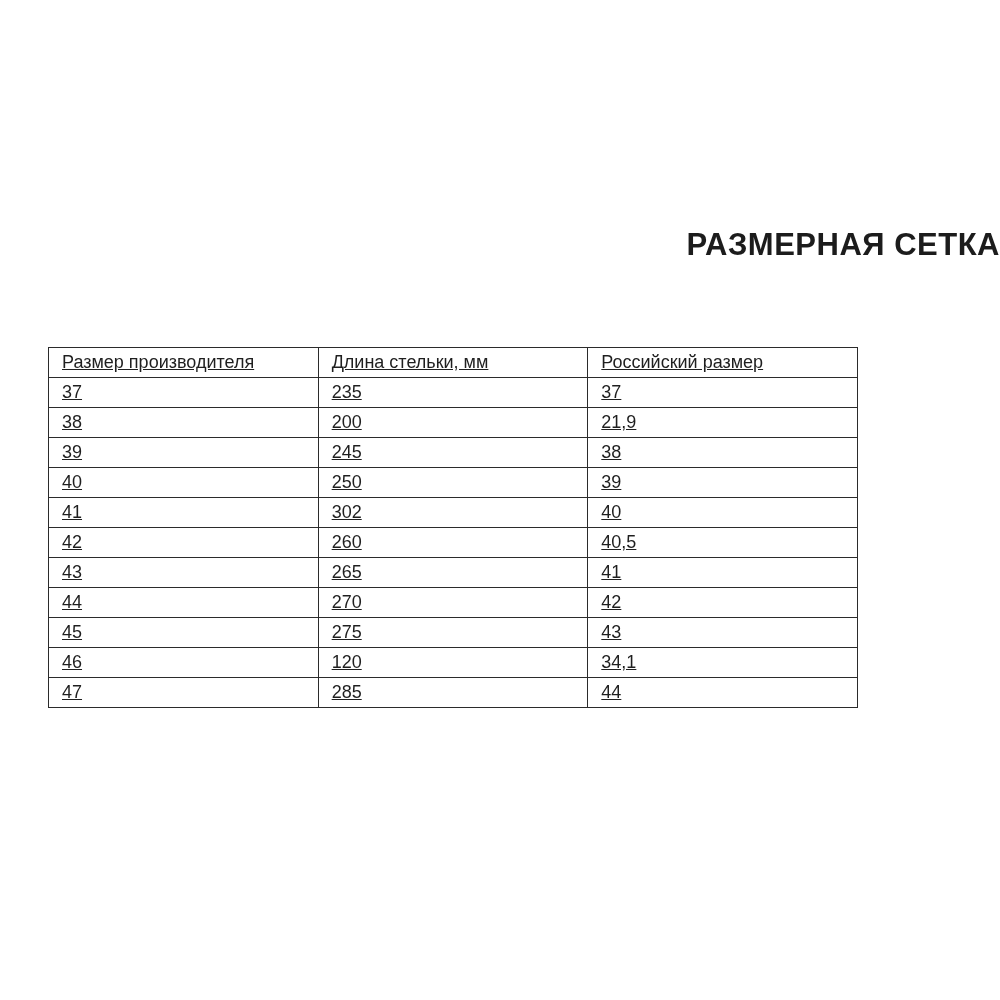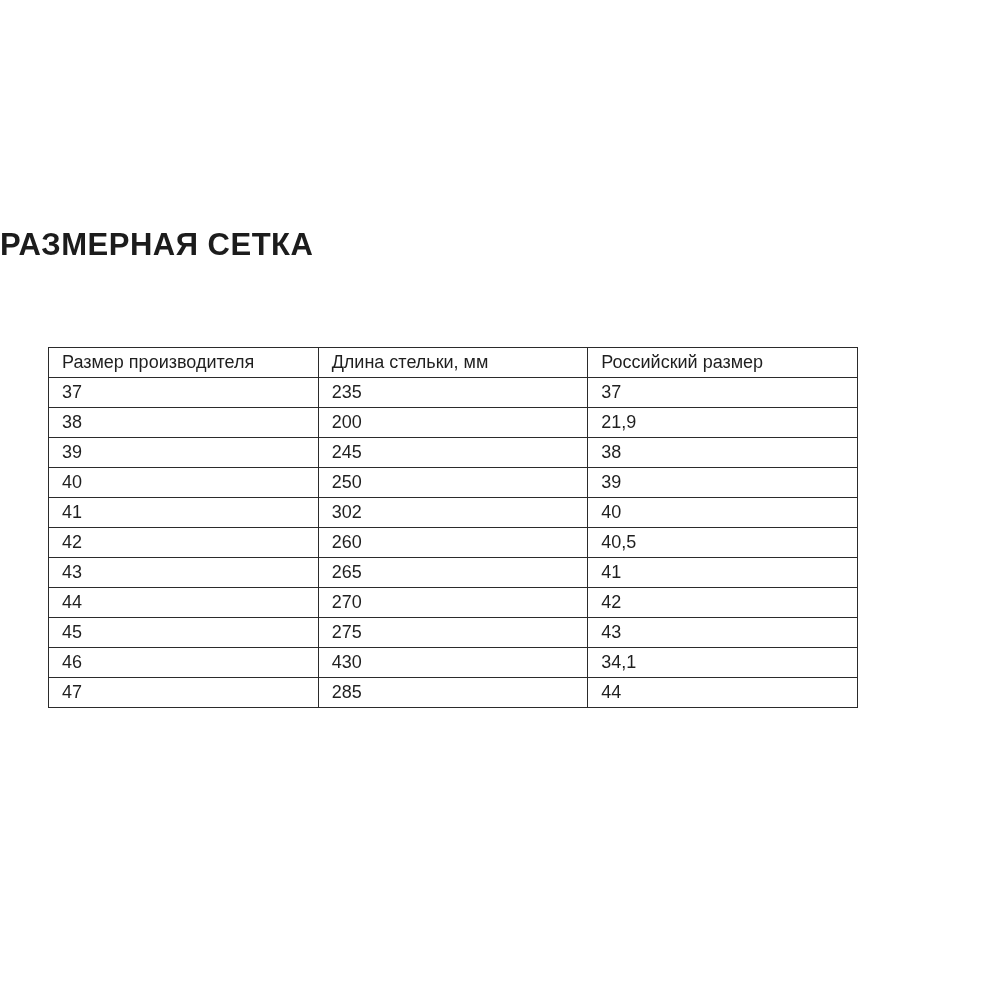--- a/index.html
+++ b/index.html
@@ -17,31 +17,32 @@
     left: 0; top: 0;
     width: 1000px;
     height: 1000px;
     background: #ffffff;
   }
   .page-title {
     position: absolute;
     top: 227px;
     left: 0;
     width: 100%;
-    text-align: left;
+    text-align: right;
     font-size: 31px;
     font-weight: 700;
     letter-spacing: 0.5px;
     color: #1c1c1c;
   }
   .size-table-wrap {
     position: absolute;
     left: 48px;
     top: 347px;
     width: 810px;
+    text-decoration: underline;
   }
   table.size-table {
     width: 100%;
     border-collapse: collapse;
     table-layout: fixed;
     font-size: 18px;
     color: #1f1f1f;
   }
   table.size-table th,
   table.size-table td {
@@ -116,21 +117,21 @@
             <td>270</td>
             <td>42</td>
           </tr>
           <tr>
             <td>45</td>
             <td>275</td>
             <td>43</td>
           </tr>
           <tr>
             <td>46</td>
-            <td>430</td>
+            <td>120</td>
             <td>34,1</td>
           </tr>
           <tr>
             <td>47</td>
             <td>285</td>
             <td>44</td>
           </tr>
         </tbody>
     </table>
   </div>

